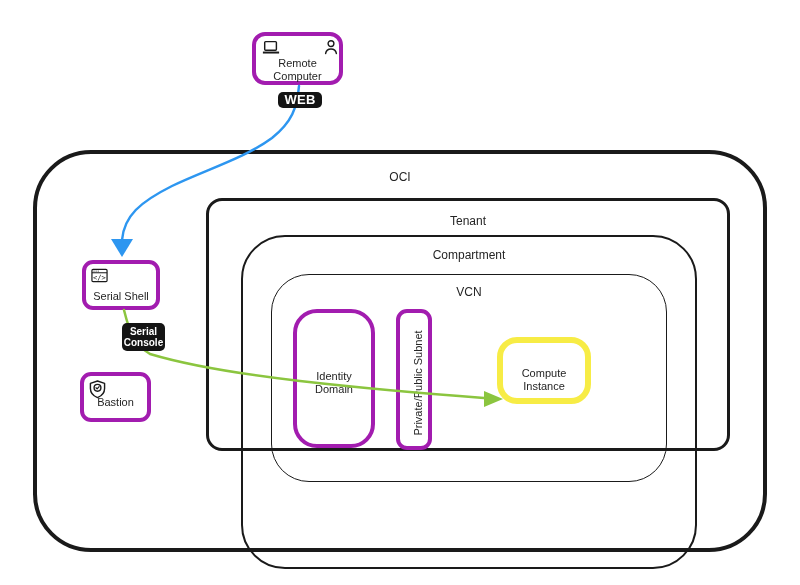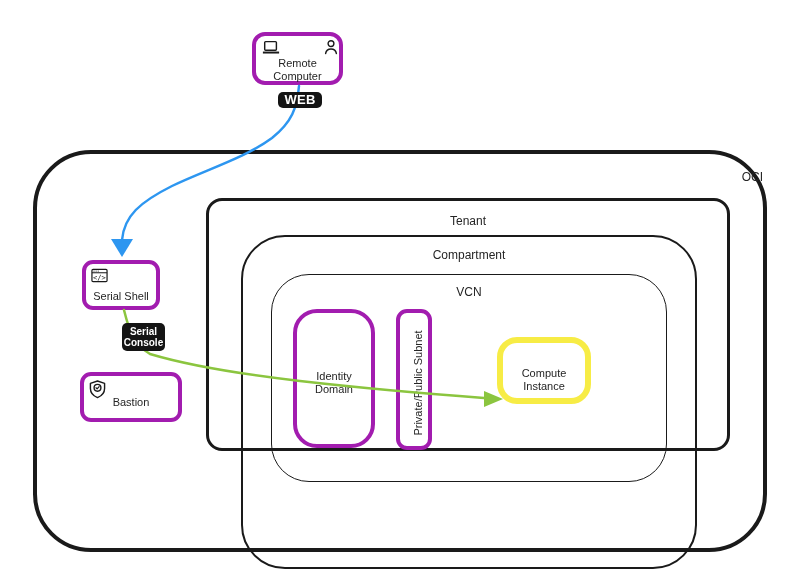--- a/index.html
+++ b/index.html
@@ -16,38 +16,38 @@
     font-weight:bold;text-align:center;box-sizing:border-box;
   }
   #svg-layer{position:absolute;left:0;top:0;z-index:5;pointer-events:none;}
   .icon{position:absolute;}
   #oci{left:33px;top:150px;width:734px;height:402px;border-width:4px;border-radius:58px;z-index:1;}
   #tenant{left:206px;top:198px;width:524px;height:253px;border-width:3px;border-radius:16px;z-index:1;}
   #compartment{left:241px;top:235px;width:456px;height:334px;border-width:2px;border-radius:44px;z-index:1;}
   #vcn{left:271px;top:274px;width:396px;height:208px;border-width:1.5px;border-radius:38px;z-index:1;}
   #remote-computer{left:252px;top:32px;width:91px;height:53px;border-radius:13px;z-index:2;}
   #cloud-shell{left:82px;top:260px;width:78px;height:50px;border-radius:11px;z-index:2;}
-  #bastion{left:80px;top:372px;width:102px;height:50px;border-radius:11px;z-index:2;}
+  #bastion{left:80px;top:372px;width:71px;height:50px;border-radius:11px;z-index:2;}
   #identity-domain{left:293px;top:309px;width:82px;height:139px;border-radius:24px;z-index:2;}
   #subnet{left:396px;top:309px;width:36px;height:141px;border-radius:11px;z-index:2;}
   #compute-instance{left:497px;top:337px;width:94px;height:67px;border-width:6px;border-style:solid;border-radius:20px;z-index:2;}
   #subnet-label{
     position:absolute;left:-52px;top:63px;width:140px;height:14px;text-align:center;
     font-size:11px;line-height:14px;transform:rotate(-90deg);white-space:nowrap;color:#252525;
   }
   #web-label{left:278px;top:92px;width:44px;height:16px;font-size:13px;line-height:16px;letter-spacing:.3px;}
   #serial-console-label{left:122px;top:323px;width:43px;height:28px;font-size:10px;line-height:11px;padding-top:3px;}
 </style>
 </head>
 <body>
 
 <div id="canvas">
 
   <div id="oci" class="container-box">
-    <div class="container-label" style="top:16px;text-align:right;">OCI</div>
+    <div class="container-label" style="top:16px;">OCI</div>
   </div>
   <div id="tenant" class="container-box">
     <div class="container-label" style="top:13px;">Tenant</div>
   </div>
   <div id="compartment" class="container-box">
     <div class="container-label" style="top:11px;">Compartment</div>
   </div>
   <div id="vcn" class="container-box">
     <div class="container-label" style="top:10px;">VCN</div>
   </div>

